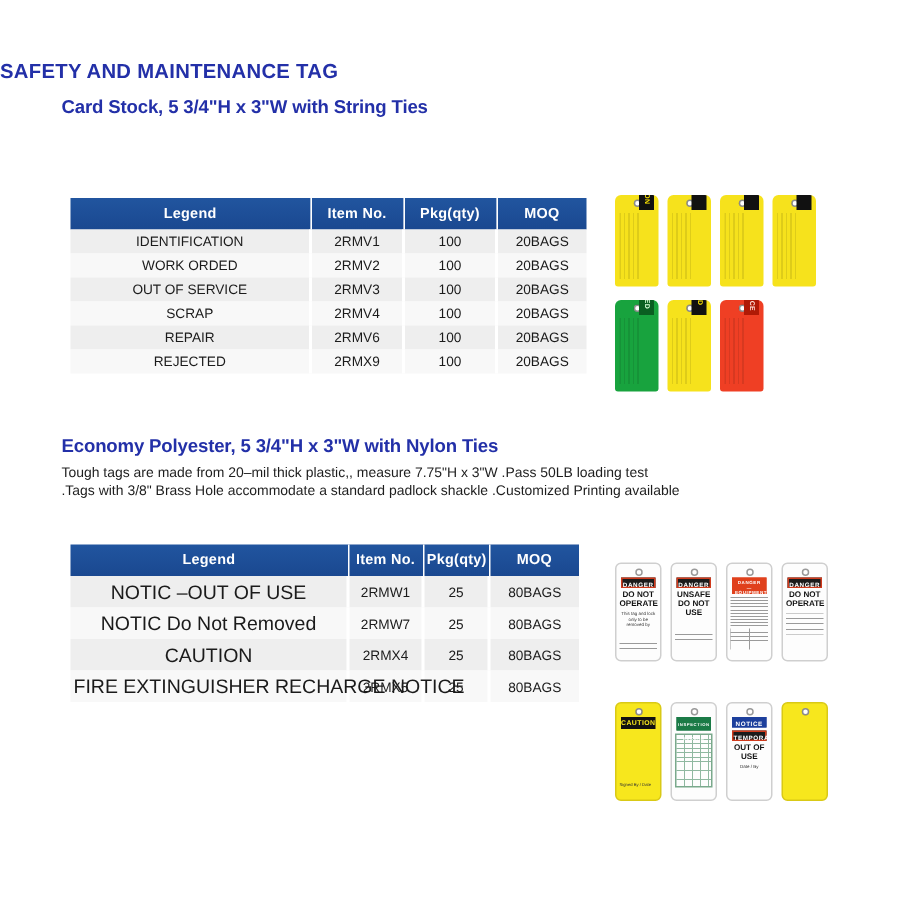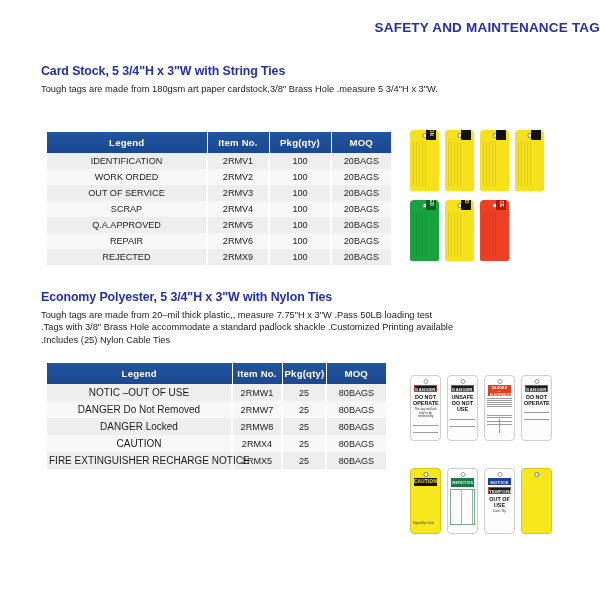--- a/index.html
+++ b/index.html
@@ -11,27 +11,27 @@
     height: 600px;
     background: #ffffff;
     font-family: "Liberation Sans", sans-serif;
     color: #1a1a1a;
     overflow: hidden;
     position: relative;
   }
 
   
   .page-title {
-    text-align: right;
+    text-align: left;
     font-size: 13.5px;
     font-weight: bold;
     color: #2330a8;
     letter-spacing: 0.2px;
     margin: 0;
-    padding-top: 20px;
+    padding-top: 40px;
   }
 
   
   .section {
     position: absolute;
     left: 0;
     width: 600px;
   }
   #section-1 { top: 64px; }
   #section-2 { top: 290px; }
@@ -92,21 +92,21 @@
   #table-1 col.c-legend { width: 160px; }
   #table-1 col.c-item   { width: 62px; }
   #table-1 col.c-pkg    { width: 62px; }
   #table-1 col.c-moq    { width: 60px; }
 
   
   #table-2 col.c-legend { width: 185px; }
   #table-2 col.c-item   { width: 50px; }
   #table-2 col.c-pkg    { width: 44px; }
   #table-2 col.c-moq    { width: 60px; }
-  #table-2 td:first-child { font-size: 10px; margin-left: 29px; }
+  #table-2 td:first-child { font-size: 13px; margin-left: 29px; }
   #table-2 th:first-child { font-size: 9.6px; }
 
   
   .tag-group { position: absolute; display: flex; gap: 6px; }
   #tags-1a { left: 410px; top: 130px; }
   #tags-1b { left: 410px; top: 200px; }
   #tags-2a { left: 410px; top: 375px; }
   #tags-2b { left: 410px; top: 468px; }
 
   .tag {
@@ -286,21 +286,20 @@
   }
 </style>
 </head>
 <body>
 
 <h1 class="page-title">SAFETY AND MAINTENANCE TAG</h1>
 
 <div class="section" id="section-1">
   <h2 class="section-heading">Card Stock, 5 3/4"H x 3"W with String Ties</h2>
   <p class="section-desc">
-    <span>Tough tags are made from 180gsm art paper cardstock,3/8" Brass Hole .measure 5 3/4"H x 3"W.</span>
   </p>
 
   <div class="tbl-wrap" id="table-1-wrap">
     <table class="spec" id="table-1">
       <colgroup>
         <col class="c-legend">
           <col class="c-item">
           <col class="c-pkg">
           <col class="c-moq">
       </colgroup>
@@ -331,26 +330,20 @@
           <td>100</td>
           <td>20BAGS</td>
         </tr>
         <tr>
           <td>SCRAP</td>
           <td>2RMV4</td>
           <td>100</td>
           <td>20BAGS</td>
         </tr>
         <tr>
-          <td>Q.A.APPROVED</td>
-          <td>2RMV5</td>
-          <td>100</td>
-          <td>20BAGS</td>
-        </tr>
-        <tr>
           <td>REPAIR</td>
           <td>2RMV6</td>
           <td>100</td>
           <td>20BAGS</td>
         </tr>
         <tr>
           <td>REJECTED</td>
           <td>2RMX9</td>
           <td>100</td>
           <td>20BAGS</td>
@@ -399,21 +392,20 @@
     <span class="ruler"></span>
     <span class="vlabel">OUT OF SERVICE</span>
   </div>
 </div>
 
 <div class="section" id="section-2">
   <h2 class="section-heading">Economy Polyester, 5 3/4"H x 3"W with Nylon Ties</h2>
   <p class="section-desc">
     <span>Tough tags are made from 20–mil thick plastic,, measure 7.75"H x 3"W .Pass 50LB loading test</span>
     <span>.Tags with 3/8" Brass Hole accommodate a standard padlock shackle .Customized Printing available</span>
-    <span>.Includes (25) Nylon Cable Ties</span>
   </p>
 
   <div class="tbl-wrap" id="table-2-wrap">
     <table class="spec" id="table-2">
       <colgroup>
         <col class="c-legend">
           <col class="c-item">
           <col class="c-pkg">
           <col class="c-moq">
       </colgroup>
@@ -426,28 +418,22 @@
         </tr>
       </thead>
       <tbody>
         <tr>
           <td>NOTIC –OUT OF USE</td>
           <td>2RMW1</td>
           <td>25</td>
           <td>80BAGS</td>
         </tr>
         <tr>
-          <td>DANGER Do Not Removed</td>
+          <td>NOTIC Do Not Removed</td>
           <td>2RMW7</td>
-          <td>25</td>
-          <td>80BAGS</td>
-        </tr>
-        <tr>
-          <td>DANGER Locked</td>
-          <td>2RMW8</td>
           <td>25</td>
           <td>80BAGS</td>
         </tr>
         <tr>
           <td>CAUTION</td>
           <td>2RMX4</td>
           <td>25</td>
           <td>80BAGS</td>
         </tr>
         <tr>

